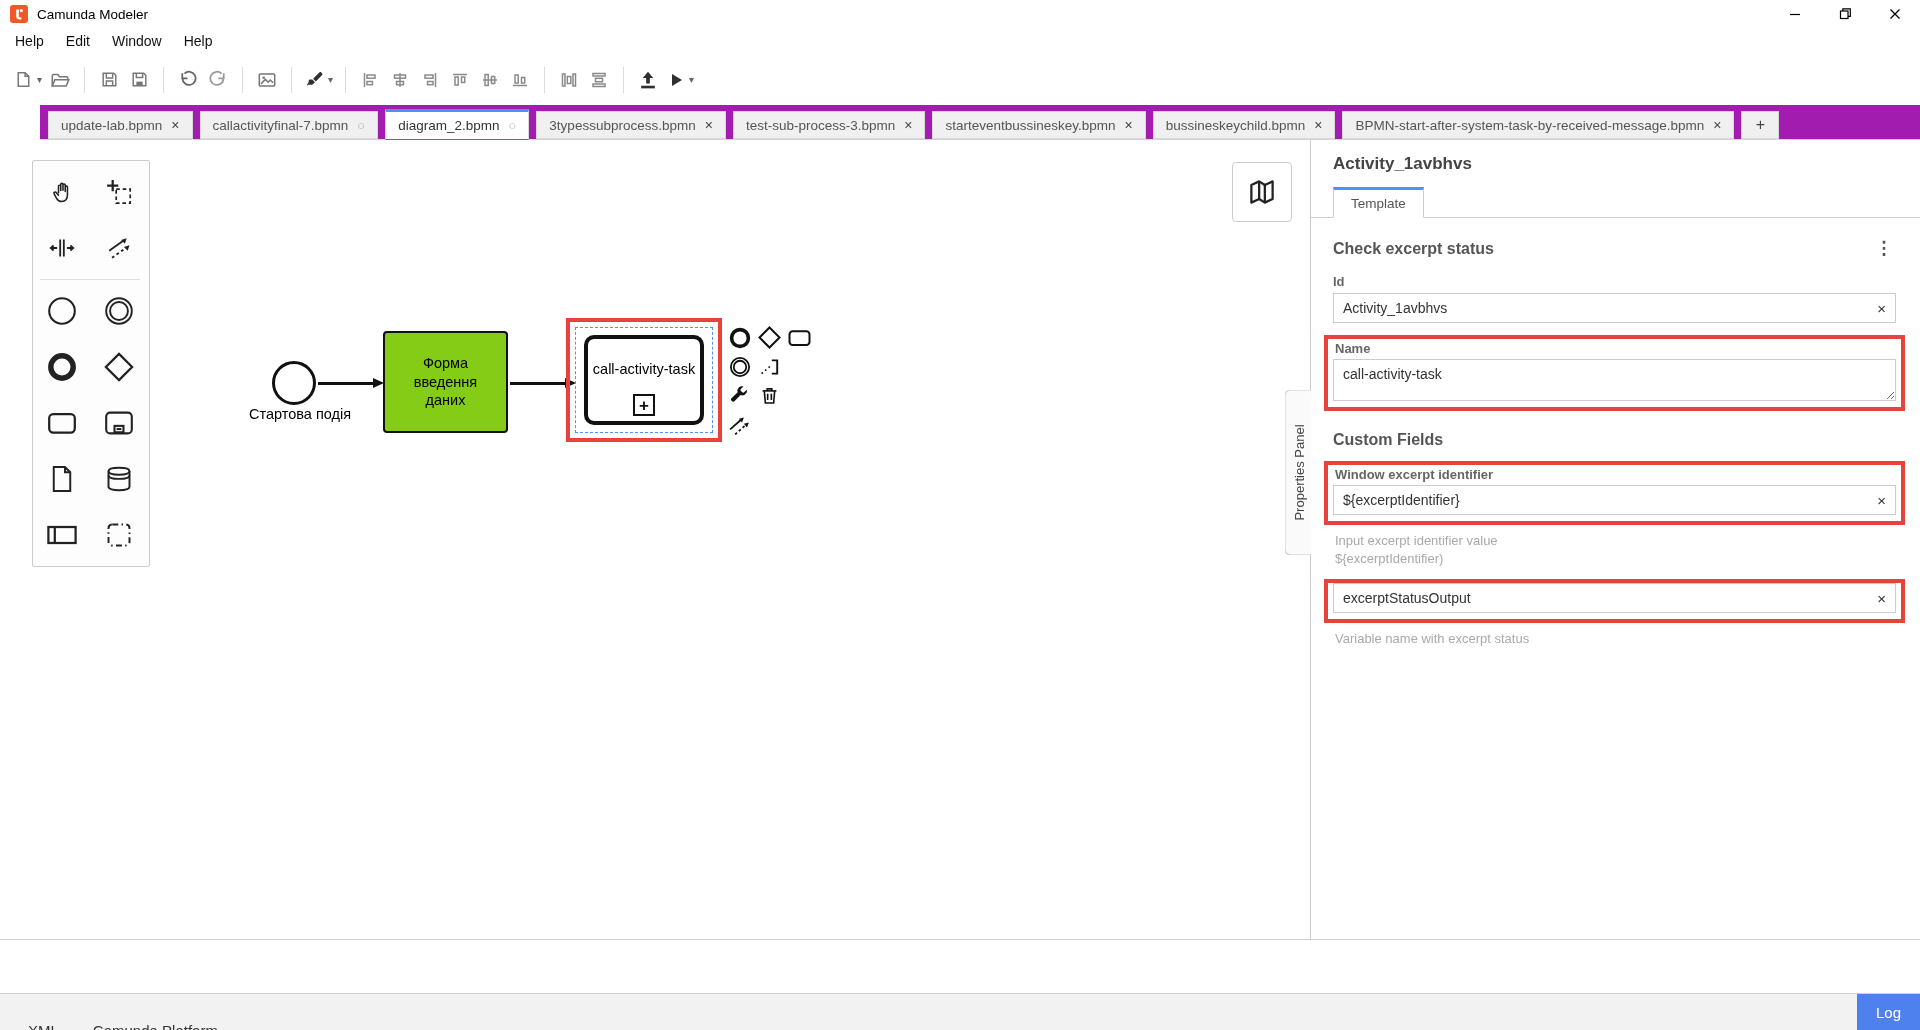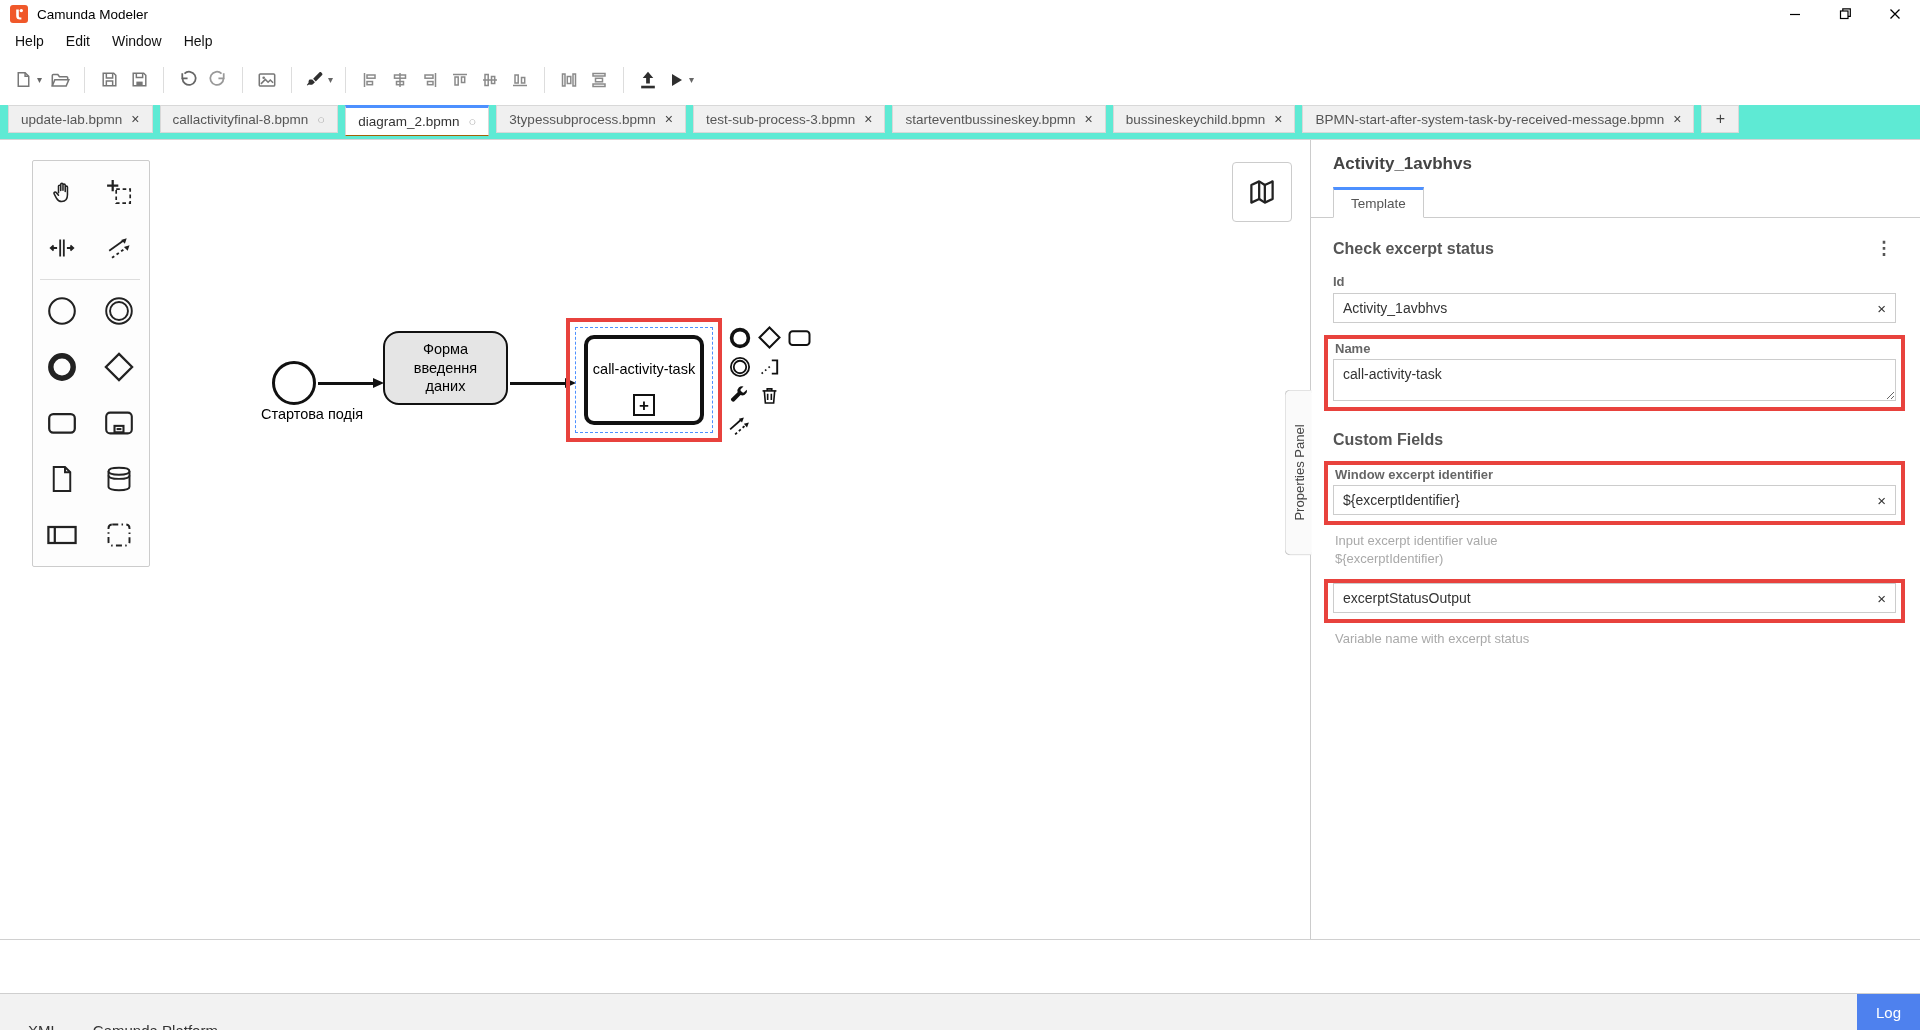--- a/index.html
+++ b/index.html
@@ -23,45 +23,45 @@
   .menubar{height:26px;display:flex;align-items:center;padding-left:4px;background:#fff;}
   .menu-item{padding:0 11px;font-size:14px;color:#111;cursor:default;}
 
   
   .toolbar{height:51px;display:flex;align-items:center;padding-left:10px;background:#fff;}
   .tbtn{height:32px;min-width:30px;display:flex;align-items:center;justify-content:center;padding:0 3px;}
   .tsep{width:1px;height:26px;background:#ddd;margin:0 9px;}
   .caret{font-size:10px;color:#666;margin-left:3px;line-height:1;}
 
   
-  .tabbar{height:35px;background:#5eead4;border-bottom:1px solid #d4d4d4;display:flex;padding-left:8px;gap:7px;}
+  .tabbar{height:35px;background:#a21caf;border-bottom:1px solid #d4d4d4;display:flex;align-items:flex-end;padding-left:8px;gap:7px;margin-left:40px;}
   .tab{height:28px;display:flex;align-items:center;padding:0 12px;background:#f0f0f0;border:1px solid #d8d8d8;font-size:13.5px;color:#555;white-space:nowrap;position:relative;}
   .tab.active{background:#fff;border-top:3px solid var(--accent-blue);border-bottom:1px solid #a16207;height:31px;margin-bottom:-1px;z-index:2;color:#333;}
   .tab-ind{margin-left:9px;color:#444;font-size:14px;line-height:1;}
   .tab-ind.dirty{color:#aaa;font-size:13px;}
   .tab.plus{width:38px;justify-content:center;font-size:16px;color:#444;}
 
   
   .main{position:absolute;top:140px;left:0;width:1920px;height:800px;border-bottom:1px solid #d0d0d0;}
   .canvas{position:absolute;top:0;left:0;width:1310px;height:100%;background:#fff;overflow:hidden;}
 
   
   .palette{position:absolute;left:32px;top:20px;width:118px;background:#fdfdfd;border:1px solid #ccc;border-radius:2px;display:grid;grid-template-columns:57px 57px;padding:3px 0;}
   .pcell{height:56px;display:flex;align-items:center;justify-content:center;}
   .psep{grid-column:1 / -1;height:1px;background:#ddd;margin:3px 7px;}
 
   
   .minimap-btn{position:absolute;right:18px;top:22px;width:60px;height:60px;border:1px solid #ccc;border-radius:4px;background:#fff;display:flex;align-items:center;justify-content:center;}
 
   
   .start-event{position:absolute;left:272px;top:221px;width:44px;height:44px;border:3px solid #111;border-radius:50%;background:#fff;}
-  .start-label{position:absolute;left:232px;top:266px;width:160px;text-align:center;font-size:14.5px;color:#000;}
+  .start-label{position:absolute;left:220px;top:266px;width:160px;text-align:center;font-size:14.5px;color:#000;}
   .flow-line{position:absolute;height:2.5px;background:#111;}
   .flow-head{position:absolute;width:0;height:0;border-left:11px solid #111;border-top:5.5px solid transparent;border-bottom:5.5px solid transparent;}
-  .user-task{position:absolute;left:383px;top:191px;width:125px;height:74px;border:2.5px solid #111;border-radius:16px;background:#e5e5e5;display:flex;align-items:center;justify-content:center;text-align:center;font-size:14.5px;line-height:1.3;color:#000;padding:0 8px;}
+  .user-task{position:absolute;left:383px;top:191px;width:125px;height:102px;border:2.5px solid #111;border-radius:4px;background:#84cc16;display:flex;align-items:center;justify-content:center;text-align:center;font-size:14.5px;line-height:1.3;color:#000;padding:0 8px;}
   .ca-redbox{position:absolute;left:566px;top:178px;width:156px;height:124px;border:4px solid var(--annotation-red);}
   .ca-dashed{position:absolute;left:5px;top:5px;right:5px;bottom:5px;border:1.5px dashed var(--accent-blue);}
   .ca-shape{position:absolute;left:14px;top:13px;width:120px;height:90px;border:4px solid #111;border-radius:10px;background:#fff;display:flex;align-items:center;justify-content:center;}
   .ca-label{font-size:14.5px;color:#000;margin-bottom:22px;}
   .ca-plus{position:absolute;bottom:5px;left:50%;transform:translateX(-50%);width:22px;height:22px;border:2px solid #111;display:flex;align-items:center;justify-content:center;font-size:17px;font-weight:bold;color:#111;background:#fff;line-height:1;}
   .ctx-pad{position:absolute;left:727px;top:185px;display:flex;flex-direction:column;gap:4px;}
   .ctx-row{display:flex;gap:5px;}
   .ctx-btn{width:25px;height:25px;display:flex;align-items:center;justify-content:center;}
 
   
@@ -263,21 +263,21 @@
       <span class="caret">▾</span>
     </div>
   </div>
 
   <div class="tabbar">
     <div class="tab">
       <span>update-lab.bpmn</span>
       <span class="tab-ind">×</span>
     </div>
     <div class="tab">
-      <span>callactivityfinal-8.bpmn</span>
+      <span>callactivityfinal-7.bpmn</span>
       <span class="tab-ind dirty">○</span>
     </div>
     <div class="tab active">
       <span>diagram_2.bpmn</span>
       <span class="tab-ind dirty">○</span>
     </div>
     <div class="tab">
       <span>3typessubprocess.bpmn</span>
       <span class="tab-ind">×</span>
     </div>

